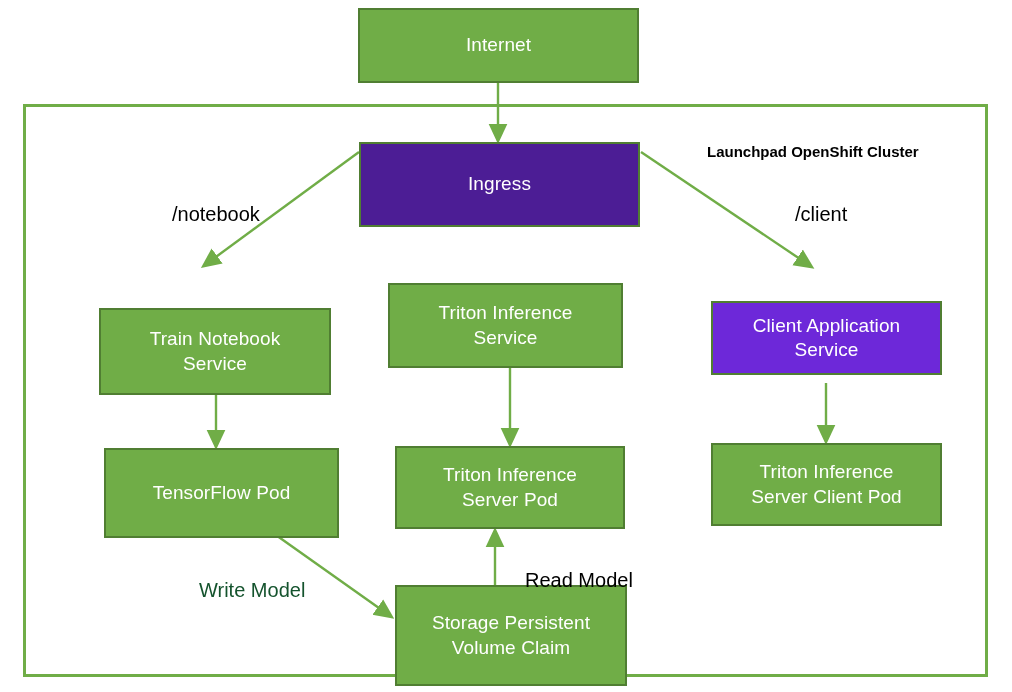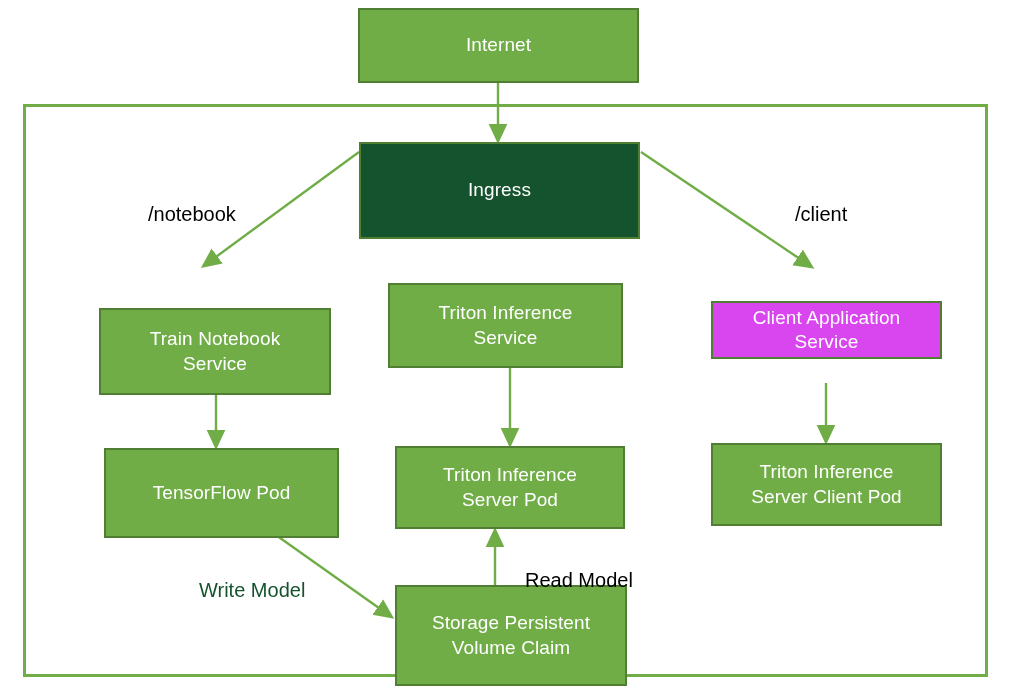--- a/index.html
+++ b/index.html
@@ -60,20 +60,21 @@
     font-weight: bold;
     white-space: nowrap;
   }
 </style>
 </head>
 <body>
 
 <div id="canvas">
 
   <div class="cluster-frame" id="cluster-frame" style="left: 23px; top: 104px; width: 965px; height: 573px; border-color: rgb(112, 173, 71);"></div>
+  <div class="cluster-label" id="cluster-label" style="left: 707px; top: 143px; color: rgb(0, 0, 0);">Launchpad OpenShift Cluster</div>
 
   <svg class="layer" viewBox="0 0 1012 692">
     <defs>
       <marker id="arrowhead" markerWidth="9" markerHeight="9" refX="4.2" refY="4.5" orient="auto" markerUnits="strokeWidth">
         <path d="M0,0.6 L8.4,4.5 L0,8.4 z" fill="#70AD47"></path>
       </marker>
     </defs>
 
     <g stroke="#70AD47" stroke-width="2.4" fill="none">
       <line x1="498" y1="83" x2="498" y2="134" marker-end="url(#arrowhead)"></line>
@@ -89,35 +90,35 @@
       <line x1="826" y1="383" x2="826" y2="435" marker-end="url(#arrowhead)"></line>
 
       <line x1="266" y1="528" x2="386" y2="613" marker-end="url(#arrowhead)"></line>
 
       <line x1="495" y1="585" x2="495" y2="537" marker-end="url(#arrowhead)"></line>
     </g>
   </svg>
 
   <div id="nodes-layer">
       <div class="node" style="left: 358px; top: 8px; width: 281px; height: 75px; background: rgb(112, 173, 71); border-color: rgb(80, 126, 50); color: rgb(255, 255, 255);">Internet</div>
-      <div class="node" style="left: 359px; top: 142px; width: 281px; height: 97px; background: #14532d; border-color: rgb(80, 126, 50); color: rgb(255, 255, 255);">Ingress</div>
+      <div class="node" style="left: 359px; top: 142px; width: 281px; height: 85px; background: #4c1d95; border-color: rgb(80, 126, 50); color: rgb(255, 255, 255);">Ingress</div>
       <div class="node" style="left: 99px; top: 308px; width: 232px; height: 87px; background: rgb(112, 173, 71); border-color: rgb(80, 126, 50); color: rgb(255, 255, 255);">Train Notebook
 Service</div>
       <div class="node" style="left: 388px; top: 283px; width: 235px; height: 85px; background: rgb(112, 173, 71); border-color: rgb(80, 126, 50); color: rgb(255, 255, 255);">Triton Inference
 Service</div>
-      <div class="node" style="left: 711px; top: 301px; width: 231px; height: 58px; background: #d946ef; border-color: rgb(80, 126, 50); color: rgb(255, 255, 255);">Client Application
+      <div class="node" style="left: 711px; top: 301px; width: 231px; height: 74px; background: #6d28d9; border-color: rgb(80, 126, 50); color: rgb(255, 255, 255);">Client Application
 Service</div>
       <div class="node" style="left: 104px; top: 448px; width: 235px; height: 90px; background: rgb(112, 173, 71); border-color: rgb(80, 126, 50); color: rgb(255, 255, 255);">TensorFlow Pod</div>
       <div class="node" style="left: 395px; top: 446px; width: 230px; height: 83px; background: rgb(112, 173, 71); border-color: rgb(80, 126, 50); color: rgb(255, 255, 255);">Triton Inference
 Server Pod</div>
       <div class="node" style="left: 711px; top: 443px; width: 231px; height: 83px; background: rgb(112, 173, 71); border-color: rgb(80, 126, 50); color: rgb(255, 255, 255);">Triton Inference
 Server Client Pod</div>
       <div class="node" style="left: 395px; top: 585px; width: 232px; height: 101px; background: rgb(112, 173, 71); border-color: rgb(80, 126, 50); color: rgb(255, 255, 255);">Storage Persistent
 Volume Claim</div>
     </div>
   <div id="labels-layer">
-      <div class="edge-label" style="left: 148px; top: 203px; color: rgb(0, 0, 0);">/notebook</div>
+      <div class="edge-label" style="left: 172px; top: 203px; color: rgb(0, 0, 0);">/notebook</div>
       <div class="edge-label" style="left: 795px; top: 203px; color: rgb(0, 0, 0);">/client</div>
       <div class="edge-label" style="left: 199px; top: 579px; color: #14532d;">Write Model</div>
       <div class="edge-label" style="left: 525px; top: 569px; color: rgb(0, 0, 0);">Read Model</div>
     </div>
 
 </div>
 
 </body></html>

